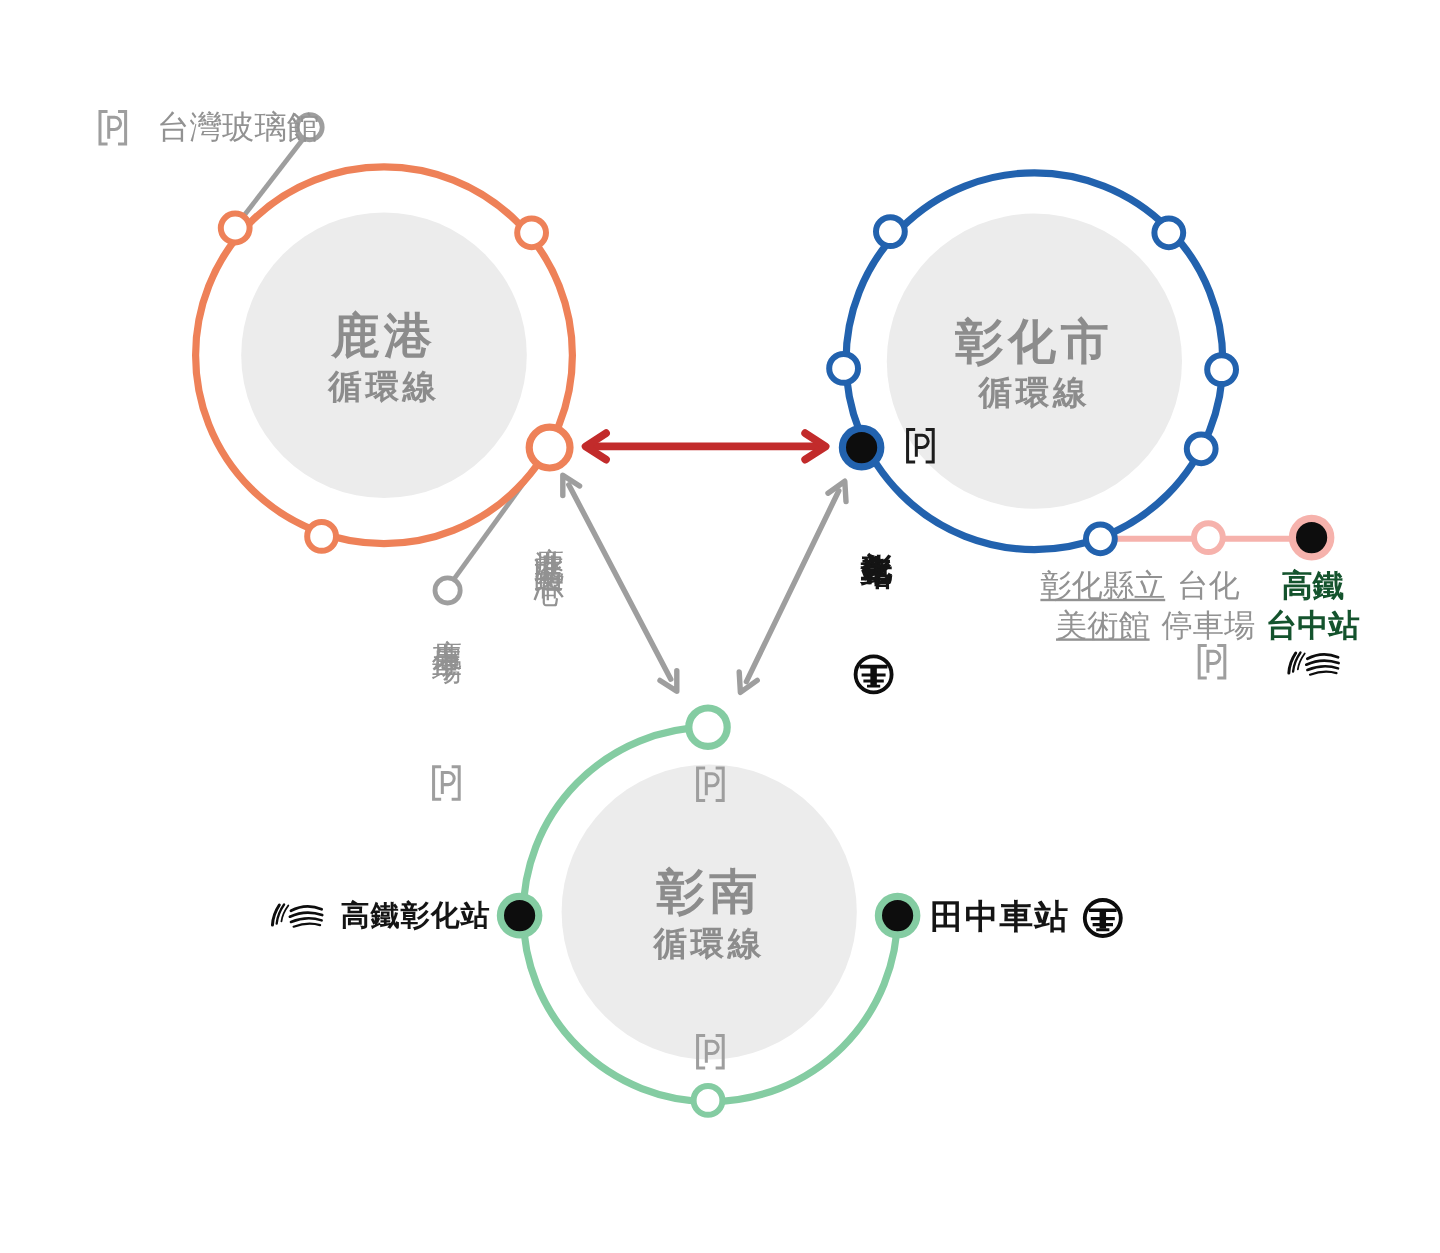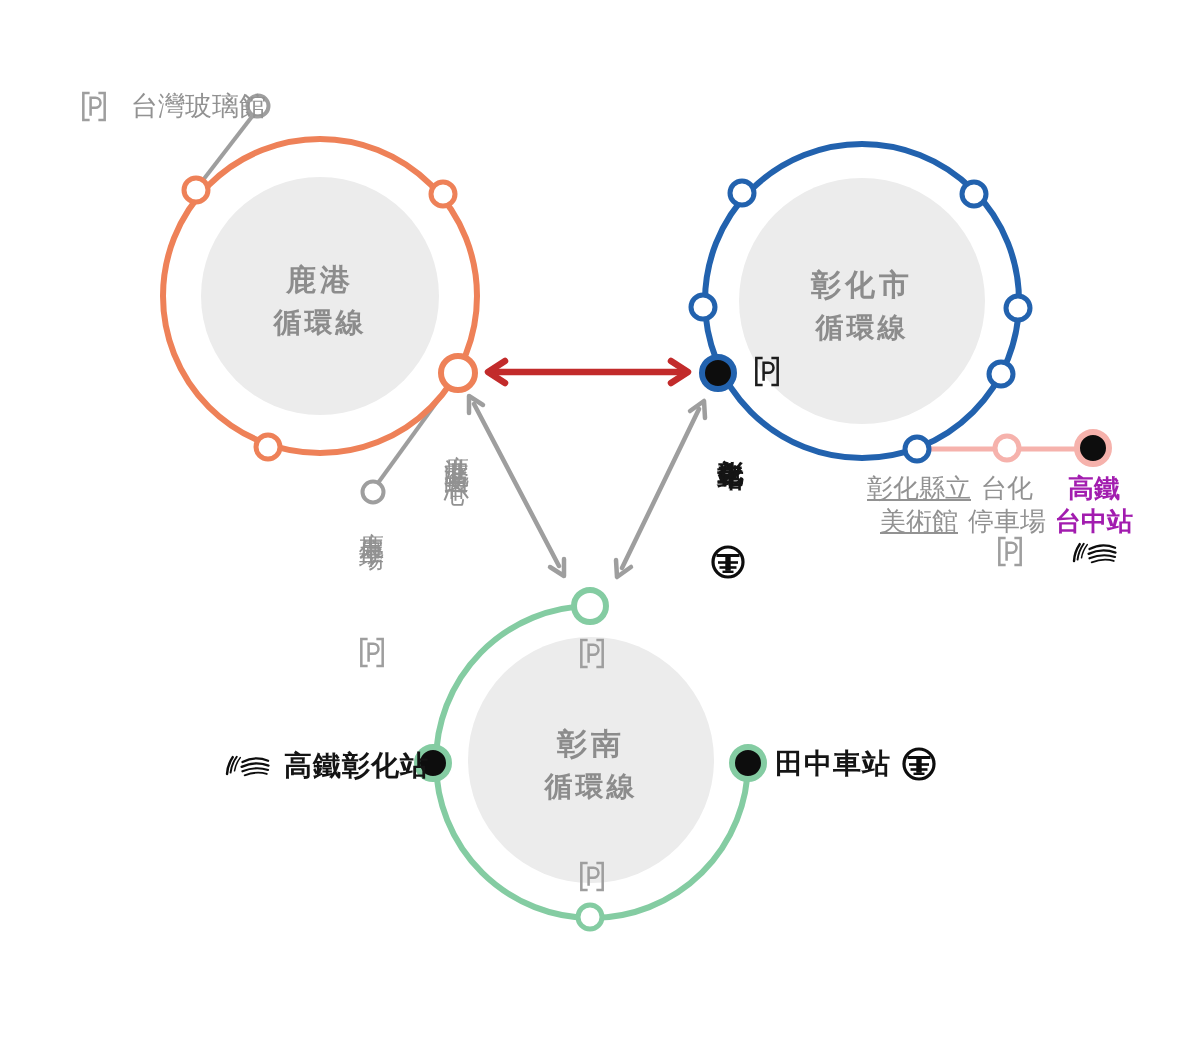--- a/index.html
+++ b/index.html
@@ -24,26 +24,26 @@
   .st-black{fill:#0d0d0d;}
   .connector{stroke:var(--gray_line);stroke-width:4;fill:none;}
   .marker{fill:#fff;stroke:var(--gray_line);stroke-width:4;}
   .arrow-gray{stroke:var(--gray_line);stroke-width:4.5;fill:none;stroke-linecap:round;stroke-linejoin:round;}
   .arrow-red{stroke:var(--red);stroke-width:6.5;fill:none;stroke-linecap:round;stroke-linejoin:round;}
   .pinkline{stroke:var(--pink);stroke-width:5;}
   
   .lbl{position:absolute;color:var(--gray_text);white-space:nowrap;}
   .lbl-black{color:#141414;font-weight:bold;}
   .center-label{position:absolute;width:200px;text-align:center;color:var(--center_text);}
-  .center-label .t{font-size:30px;font-weight:600;letter-spacing:4px;line-height:46px;}
+  .center-label .t{font-size:40px;font-weight:600;letter-spacing:4px;line-height:46px;}
   .center-label .s{font-size:28px;font-weight:700;letter-spacing:3px;line-height:34px;margin-top:3px;}
   .vlabel{position:absolute;writing-mode:vertical-rl;text-orientation:upright;color:var(--gray_text);}
   .row{position:absolute;display:flex;align-items:center;}
   .two-line{position:absolute;width:140px;text-align:center;font-size:26px;line-height:33px;color:var(--gray_text);}
-  .two-line.dark{color:#a21caf;font-weight:bold;}
+  .two-line.dark{color:#14532d;font-weight:bold;}
   
   .picon{width:30px;height:33px;color:var(--gray_line);display:block;}
   .picon path{fill:none;stroke:currentColor;stroke-width:2.6;stroke-linejoin:miter;}
   .picon.dark{color:#1d1d1d;}
   .pabs{position:absolute;}
   .tra{width:36px;height:36px;display:block;}
   .tra .ln{stroke:#0d0d0d;fill:none;}
   .hsr{width:56px;height:30px;display:block;}
   .hsr path{stroke:#0d0d0d;fill:none;stroke-linecap:round;}
 </style>
@@ -195,24 +195,24 @@
   <div class="row" style="left:218px;top:747px;gap:10px;">
     <svg class="hsr" viewBox="0 0 62 34">
       <path d="M16 7 Q10 16 9.5 26" stroke-width="2.8"></path>
       <path d="M20.5 6.5 Q14.5 15 13.5 24.5" stroke-width="2.2"></path>
       <path d="M24.5 7.5 Q19 15 18 22.5" stroke-width="1.7"></path>
       <path d="M27 12.5 Q41 5 56 11" stroke-width="2.6"></path>
       <path d="M26 18 Q41 11 56.5 16.5" stroke-width="2.6"></path>
       <path d="M27 23 Q42 17 56 21.5" stroke-width="2.4"></path>
       <path d="M29.5 27.5 Q43 22.5 54.5 26" stroke-width="2.1"></path>
     </svg>
-    <span class="lbl lbl-black" style="position:static;font-size:28px;letter-spacing:1px;">高鐵彰化站</span>
-  </div>
-
-  <div class="row" style="left:775px;top:745px;gap:10px;">
+    <span class="lbl lbl-black" style="position:static;font-size:24px;letter-spacing:1px;">高鐵彰化站</span>
+  </div>
+
+  <div class="row" style="left:775px;top:745px;gap:10px;align-items:flex-end;">
     <span class="lbl lbl-black" style="position:static;font-size:28px;letter-spacing:1px;">田中車站</span>
     <svg class="tra" viewBox="0 0 36 36">
       <circle class="ln" cx="18" cy="18" r="15" stroke-width="3.2"></circle>
       <path class="ln" d="M6.5 11.5 H29.5" stroke-width="3"></path>
       <rect x="15.3" y="11" width="5.4" height="15.8" fill="#0d0d0d"></rect>
       <path class="ln" d="M8 18.5 H28" stroke-width="2.6"></path>
       <path class="ln" d="M9.5 23.5 H26.5" stroke-width="2.6"></path>
       <path class="ln" d="M12.5 27.8 H23.5" stroke-width="2.4"></path>
     </svg>
   </div>

